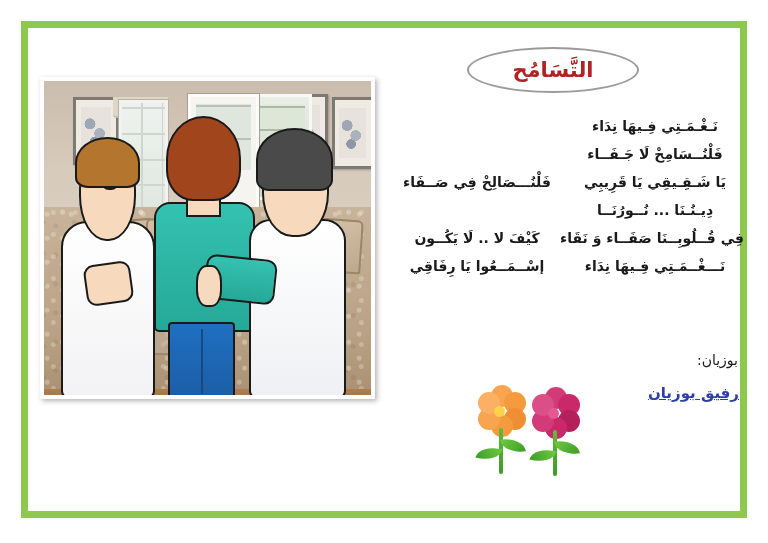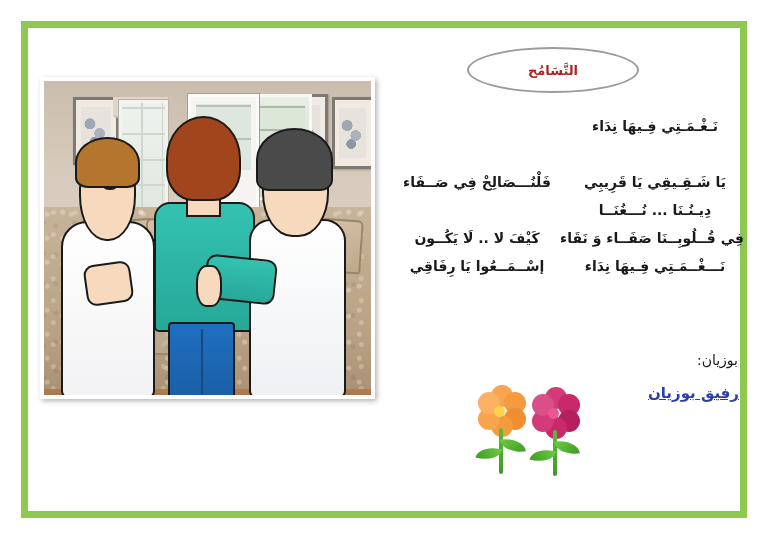--- a/index.html
+++ b/index.html
@@ -272,21 +272,21 @@
     border: 2px solid #9b9b9b;
     border-radius: 50%;
     background: #ffffff;
     display: flex;
     align-items: center;
     justify-content: center;
   }
   #title-text {
     color: #AF2423;
     font-family: "DejaVu Sans", "Liberation Sans", sans-serif;
-    font-size: 13px;
+    font-size: 21px;
     font-weight: bold;
     direction: rtl;
     letter-spacing: 0.5px;
     line-height: 1;
   }
 
   
   #poem {
     position: absolute;
     left: 388px;
@@ -436,27 +436,28 @@
 
   <div id="title-ellipse">
     <span id="title-text">التَّسَامُح</span>
   </div>
 
   <div id="poem">
     <div class="poem-row">
       <span class="hemistich hem-left">نَـغْـمَـتِي فِـيهَا نِدَاء</span>
     </div>
     <div class="poem-row">
+      <span class="hemistich hem-left">فَلْنُــسَامِحْ لَا جَـفَــاء</span>
     </div>
     <div class="poem-row">
       <span class="hemistich hem-right">يَا شَـقِـيقِي يَا قَرِيبِي</span>
       <span class="hemistich hem-left">فَلْنُـــصَالِحْ فِي صَــفَاء</span>
     </div>
     <div class="poem-row">
-      <span class="hemistich hem-right">دِيـنُـنَا ... نُـــغُنَــا</span>
+      <span class="hemistich hem-right">دِيـنُـنَا ... نُــورُنَــا</span>
     </div>
     <div class="poem-row">
       <span class="hemistich hem-left">فِي قُــلُوبِــنَا صَفَــاء وَ نَقَاء</span>
       <span class="hemistich hem-right">كَيْفَ لا .. لَا يَكُــون</span>
     </div>
     <div class="poem-row">
       <span class="hemistich hem-left">نَـــغْــمَـتِي فِـيهَا نِدَاء</span>
       <span class="hemistich hem-right">إسْــمَــعُوا يَا رِفَاقِي</span>
     </div>
   </div>

